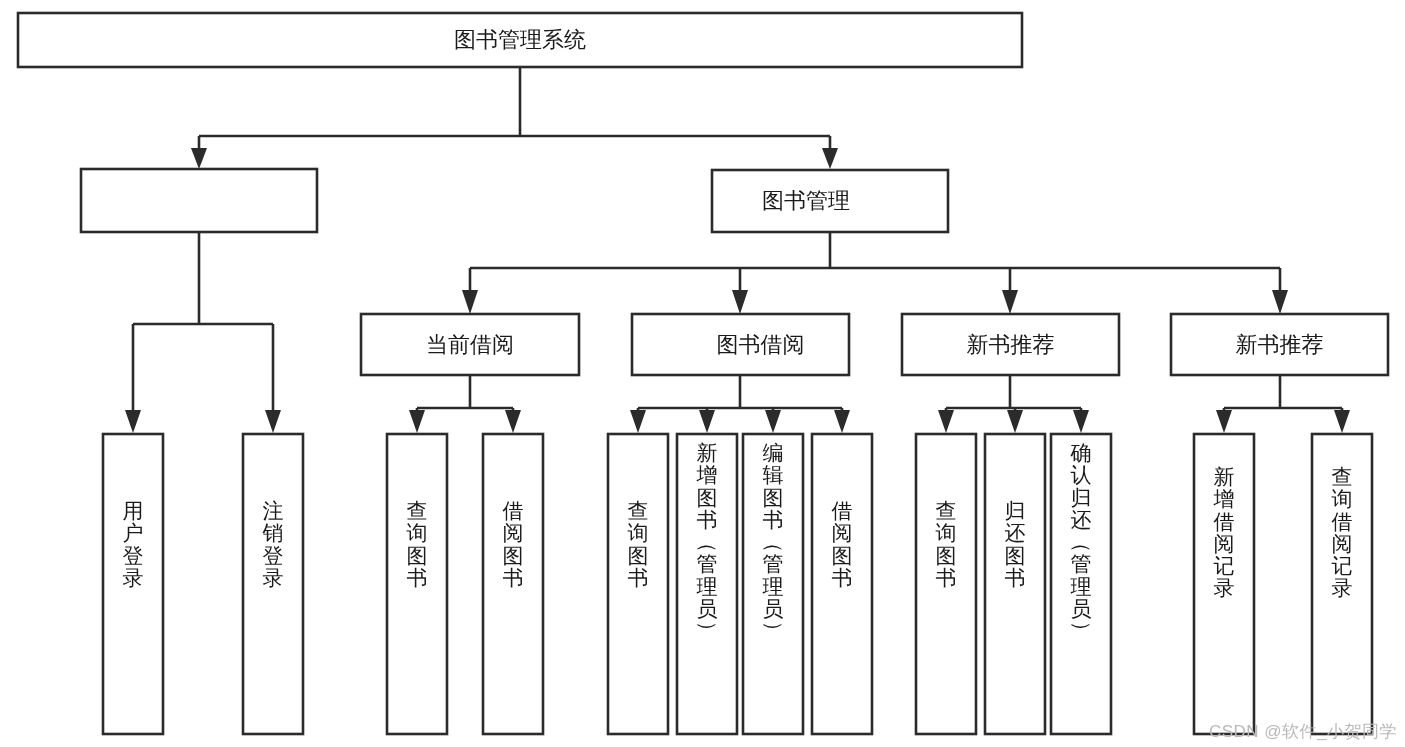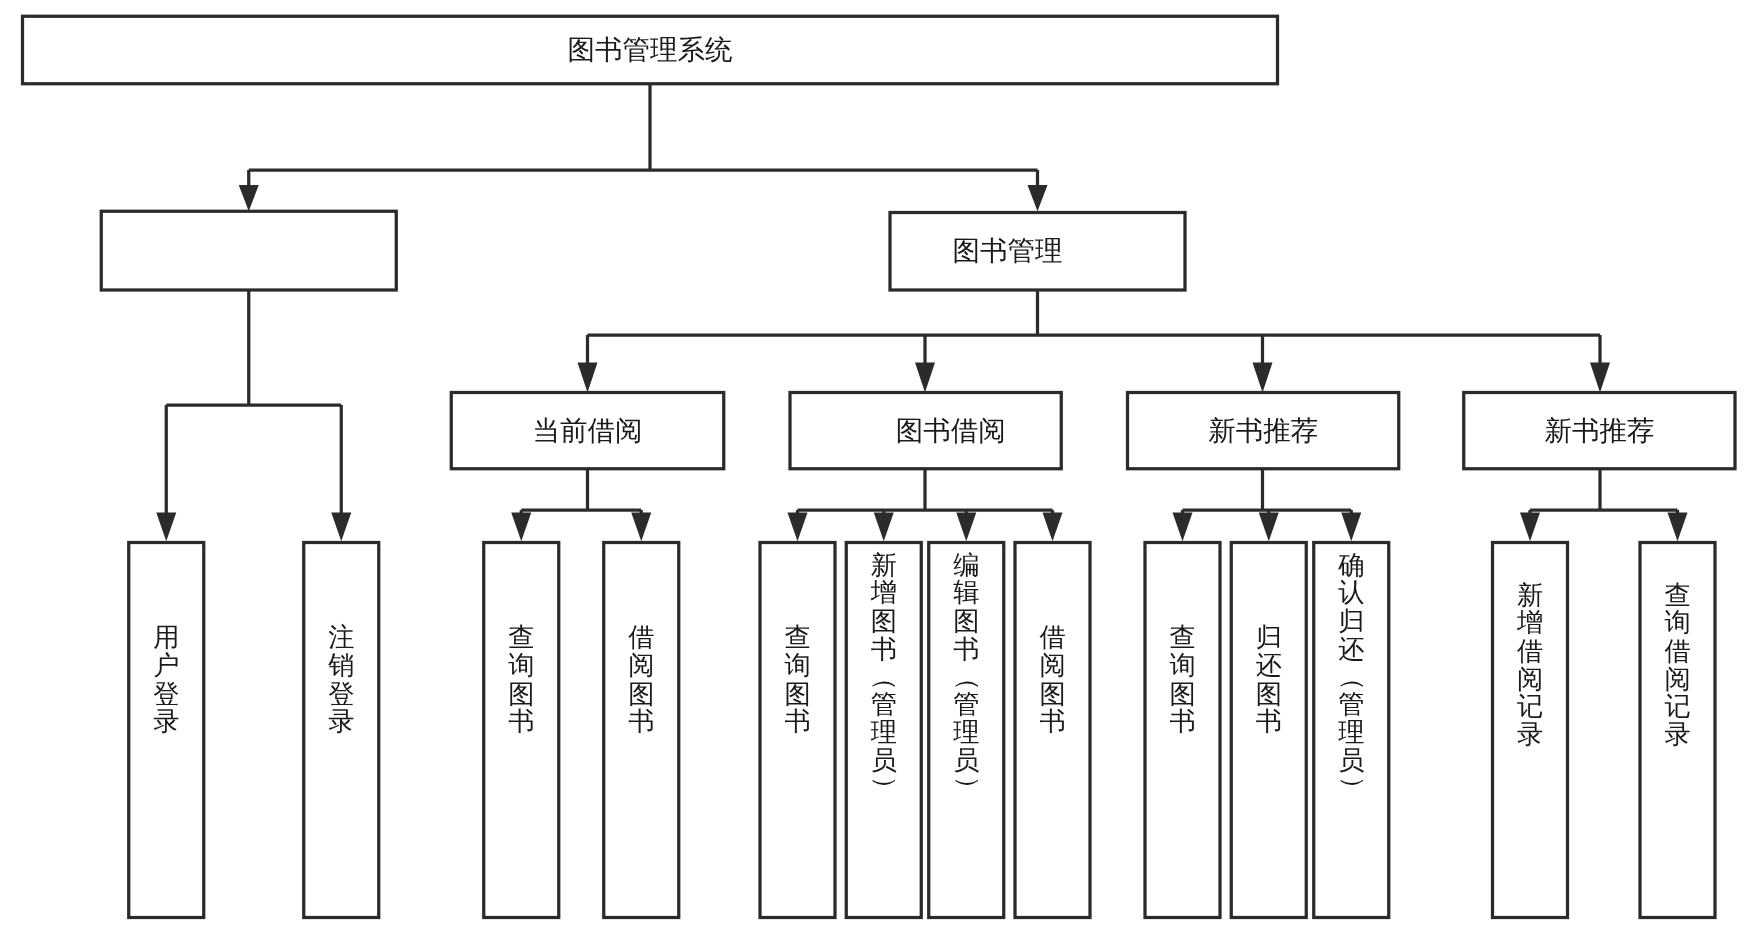--- a/index.html
+++ b/index.html
@@ -291,13 +291,14 @@
     </div>
   <div class="vlabel" style="left:1312px; top:466px; width:60px;">
       <span>查</span>
       <span>询</span>
       <span>借</span>
       <span>阅</span>
       <span>记</span>
       <span>录</span>
     </div>
 
+  <div id="watermark">CSDN @软件_小贺同学</div>
 </div>
 
 </body></html>

